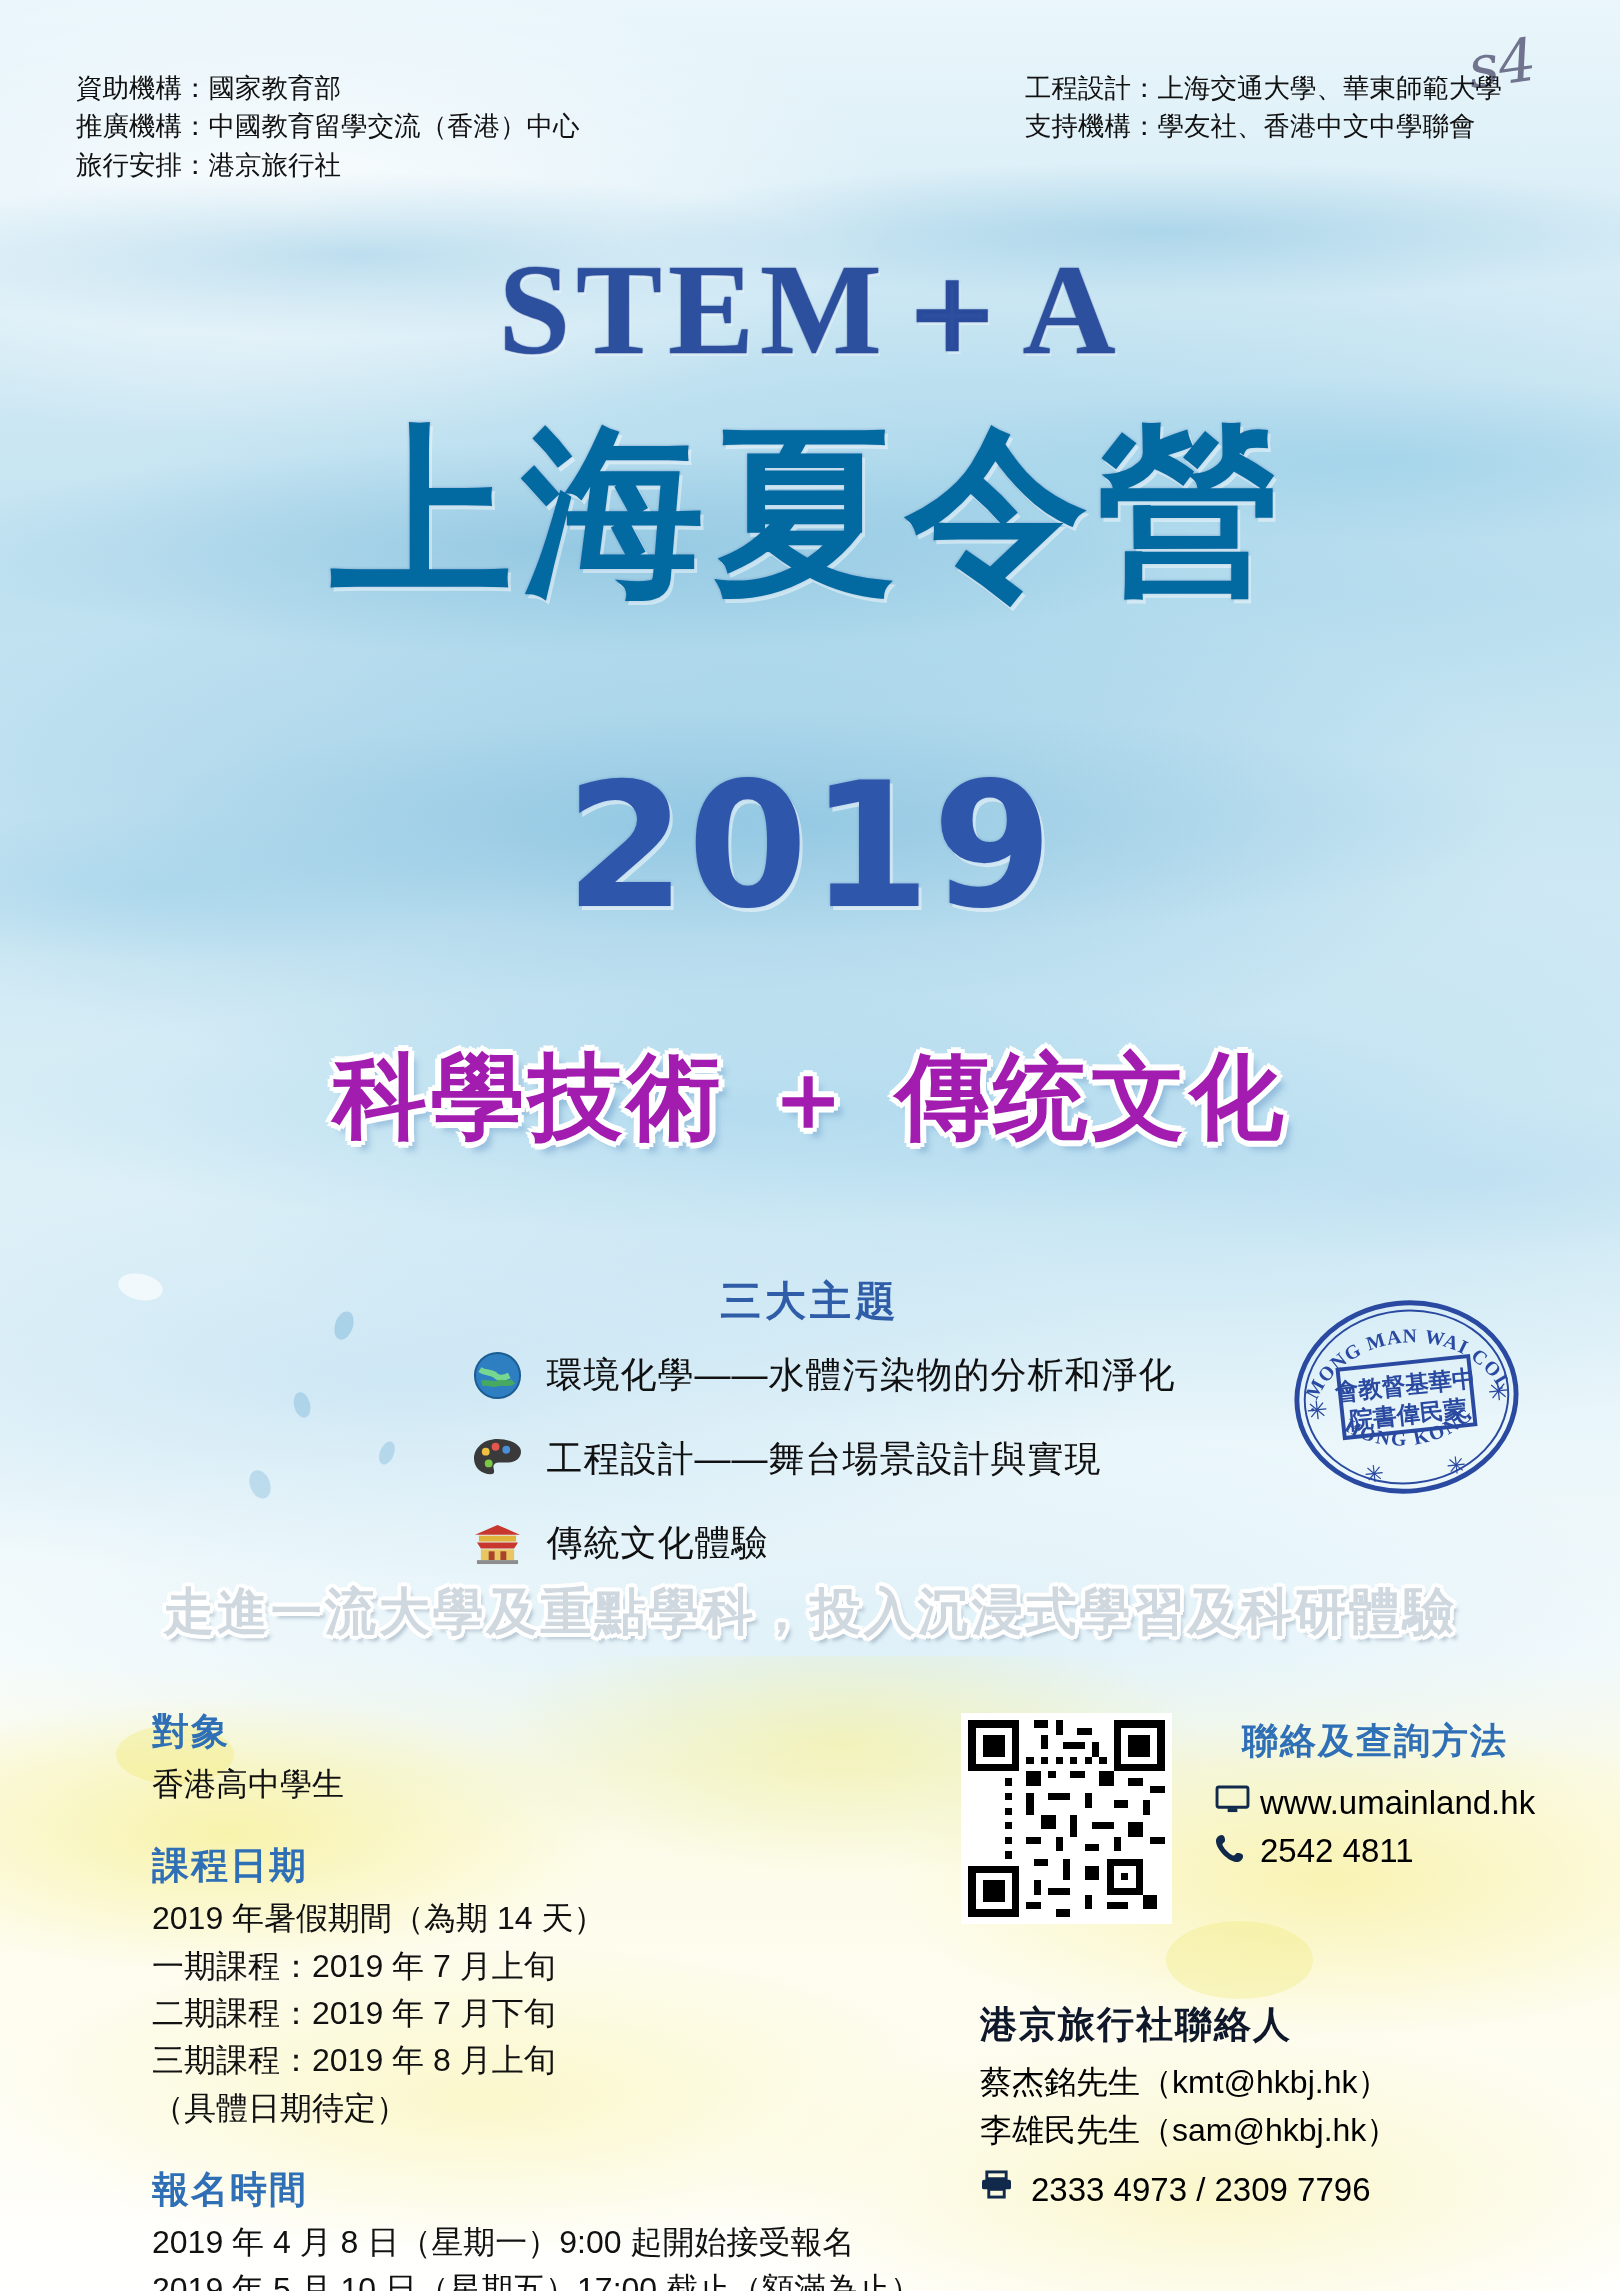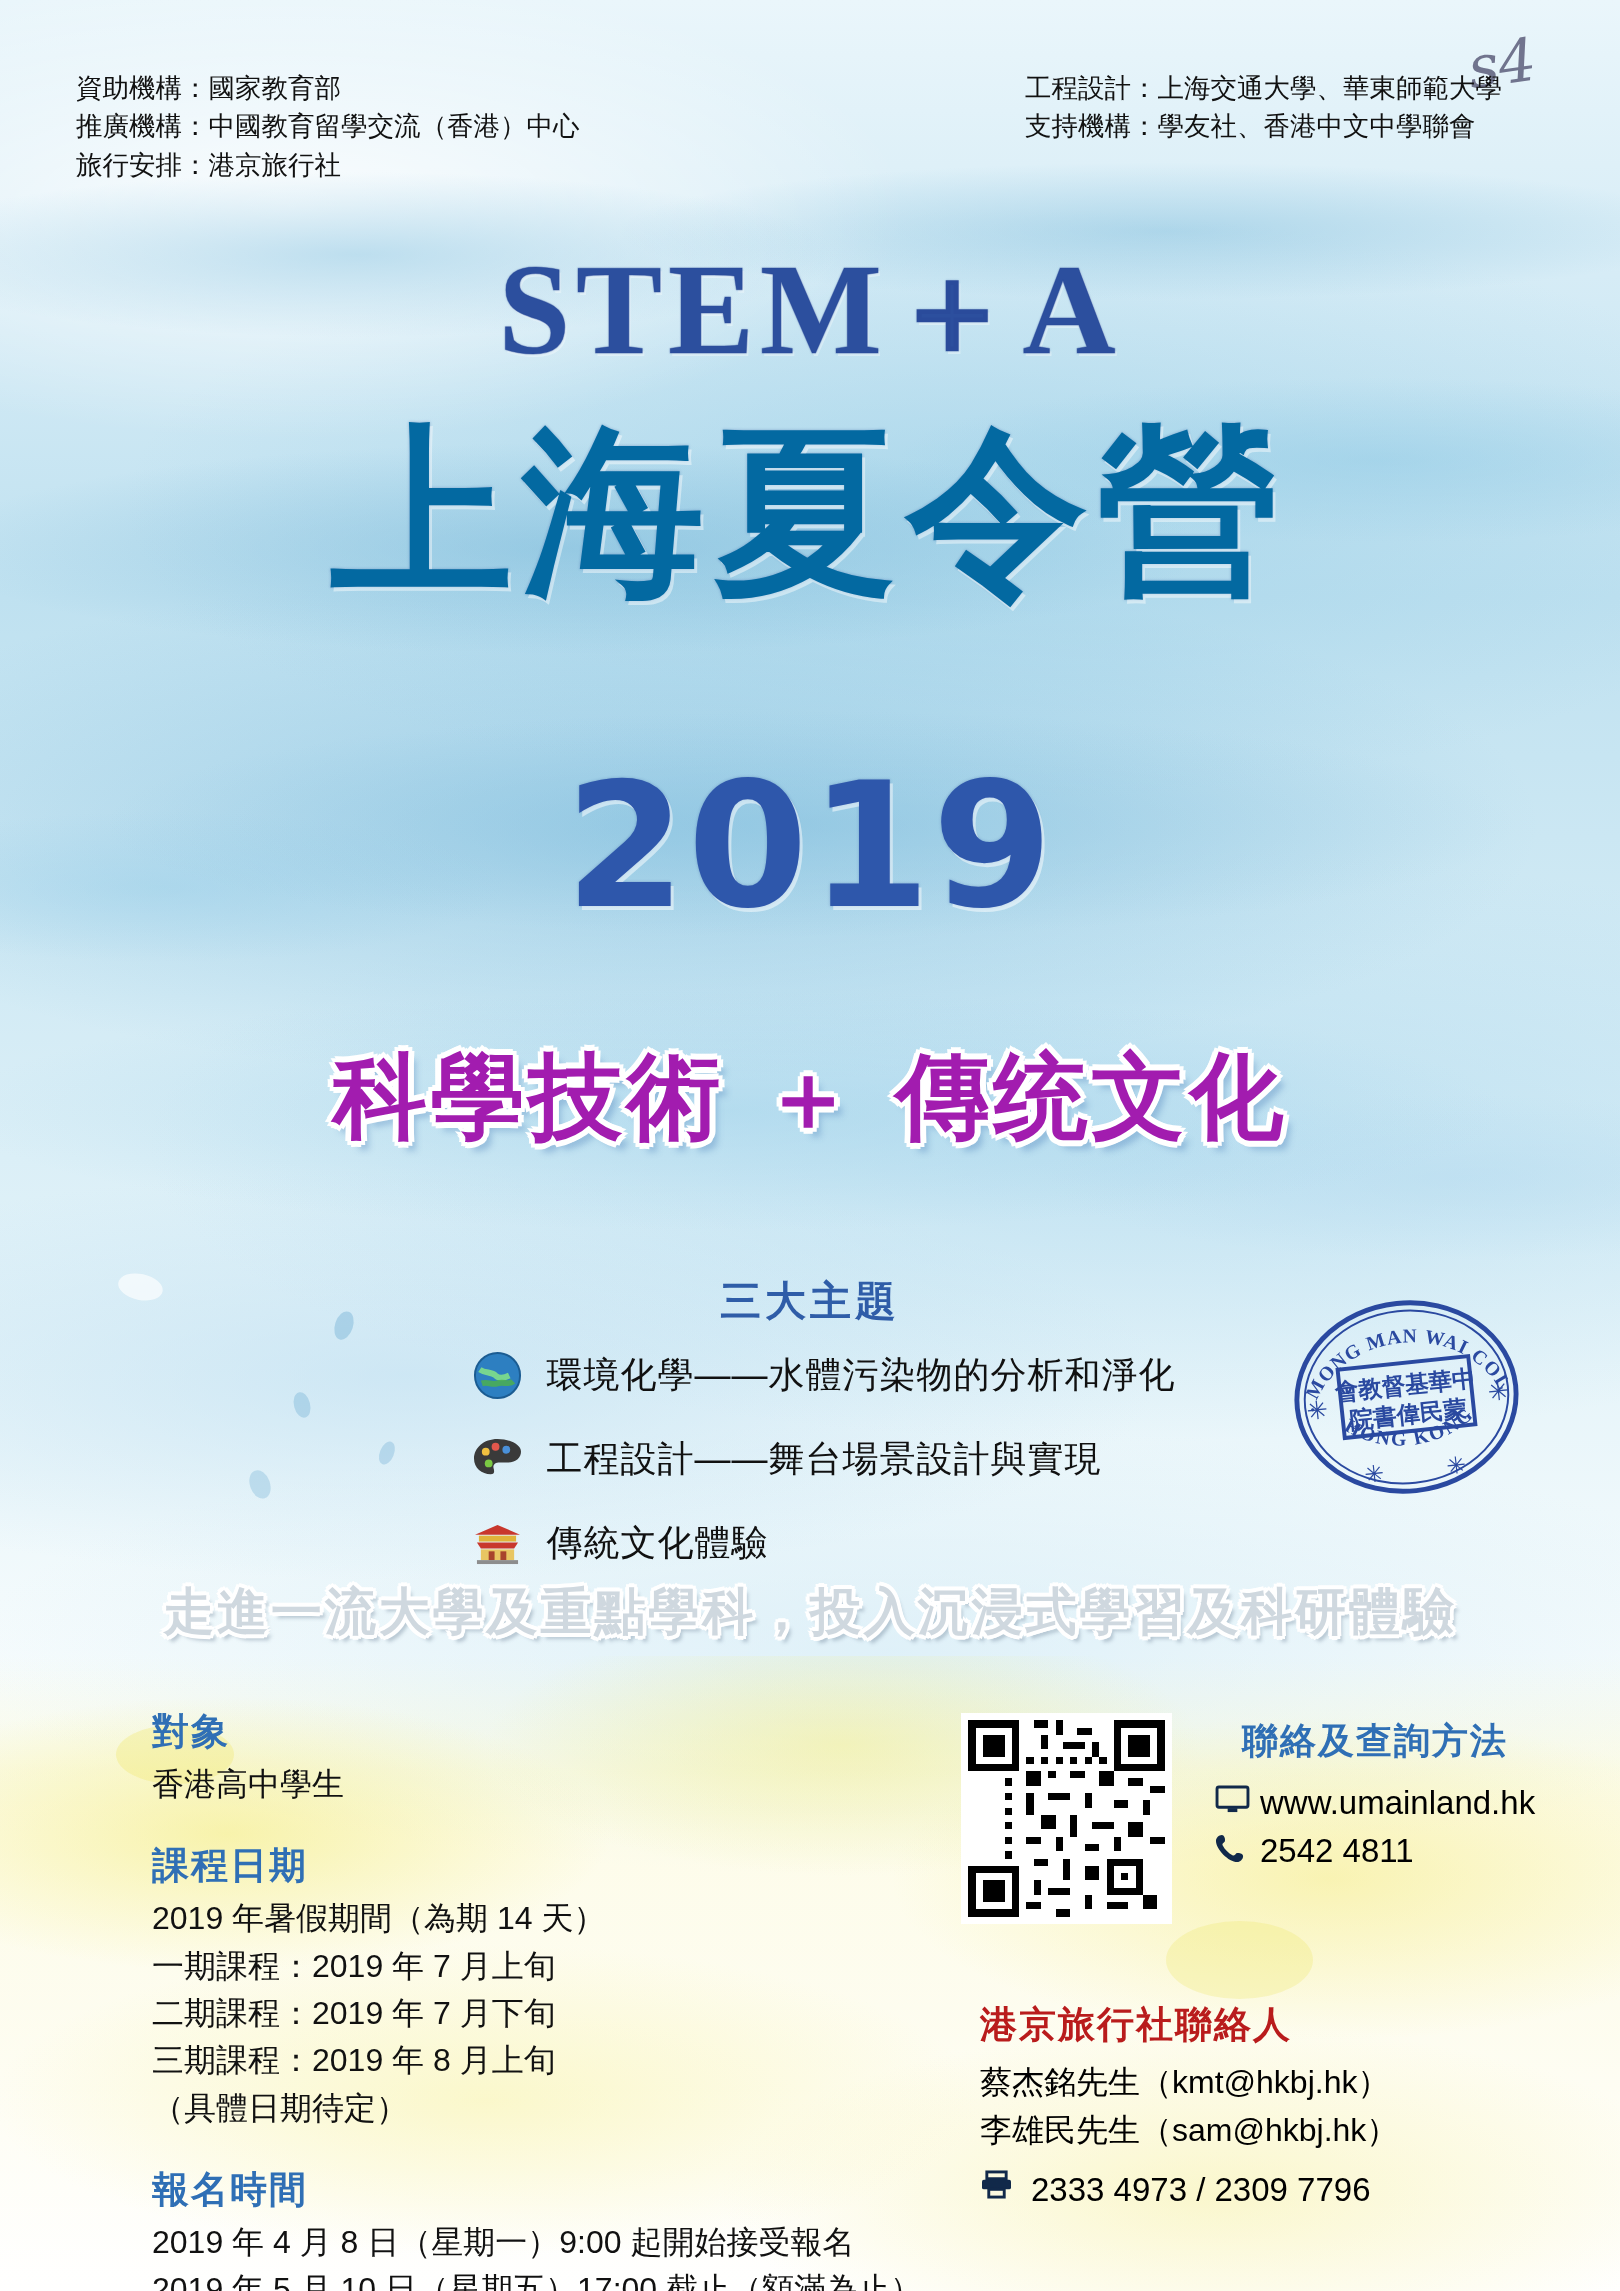--- a/index.html
+++ b/index.html
@@ -133,21 +133,21 @@
   }
   .sec-head.mt{margin-top:33px;}
   .line{font-size:32px;line-height:1.48;white-space:nowrap;}
   .qr{
     position:absolute;top:1713px;left:961px;width:211px;height:211px;background:#fff;
   }
   .right-head{position:absolute;top:1717px;left:1198px;font-size:36px;font-weight:bold;color:#2f6fb5;letter-spacing:2px;white-space:nowrap;margin-left:44px;}
   .right-rows{position:absolute;top:1784px;left:1215px;}
   .r-row{display:flex;align-items:center;font-size:33px;margin-bottom:9.8px;white-space:nowrap;}
   .r-ico{width:45px;display:inline-block;font-size:31px;color:#11294a;}
-  .agency-head{position:absolute;top:2000px;left:980px;font-size:37px;font-weight:bold;color:#b91c1c;letter-spacing:2px;white-space:nowrap;}
+  .agency-head{position:absolute;top:2000px;left:980px;font-size:37px;font-weight:bold;color:#0f172a;letter-spacing:2px;white-space:nowrap;}
   .agency-lines{position:absolute;top:2058px;left:980px;font-size:32px;line-height:1.5;white-space:nowrap;}
   .agency-nums{position:absolute;top:2164px;left:980px;font-size:33px;line-height:1.55;}
   .num-row{display:flex;align-items:center;white-space:nowrap;}
   .num-ico{width:51px;font-size:29px;color:#11294a;}
 
   .handwrite{
     position:absolute;top:29px;left:1468px;
     font-family:"DejaVu Serif",serif;font-style:italic;font-size:59px;
     color:#4a4a6a;transform:rotate(-8deg);opacity:.75;
   }

